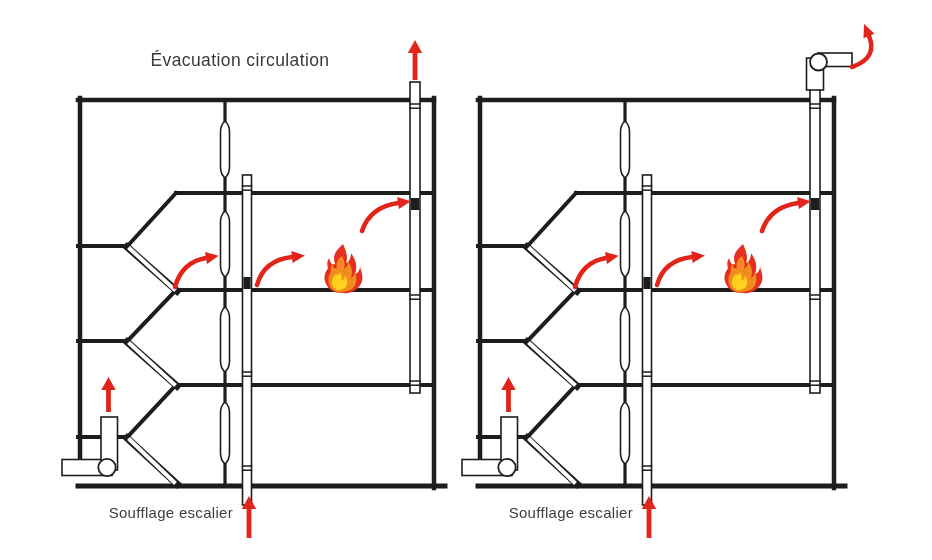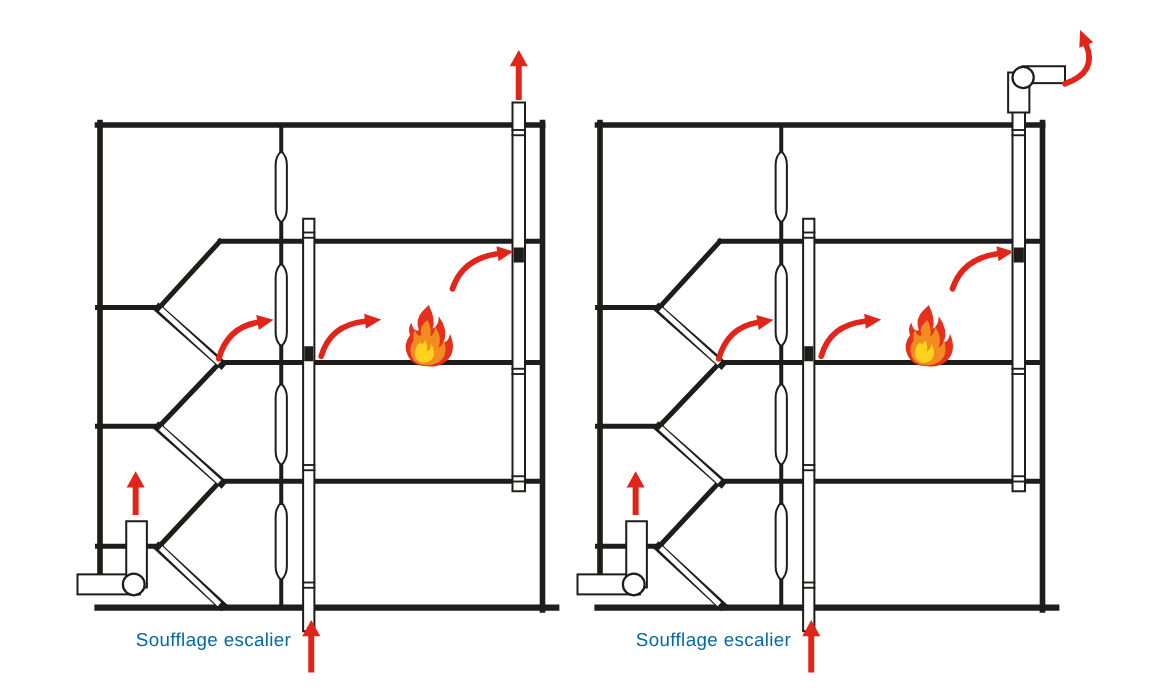--- a/index.html
+++ b/index.html
@@ -4,21 +4,21 @@
 <style>
   html,body{margin:0;padding:0;background:#ffffff;}
   #stage{position:relative;width:932px;height:560px;background:#ffffff;overflow:hidden;
          font-family:"Liberation Sans","DejaVu Sans",sans-serif;}
   #diagram-svg{position:absolute;left:0;top:0;}
   .panel-title{position:absolute;top:50px;height:22px;font-size:17.5px;font-weight:300;
                letter-spacing:.4px;color:#3a3a39;text-align:center;white-space:nowrap;}
   #title-evacuation{left:120px;width:240px;}
   #title-extraction{left:532px;width:240px;}
   .supply-label{position:absolute;top:504px;height:20px;font-size:15px;font-weight:300;
-                letter-spacing:.3px;color:#0369a1;text-align:right;white-space:nowrap;}
+                letter-spacing:.3px;color:#404040;text-align:right;white-space:nowrap;}
   #label-evacuation{left:96px;width:137px;}
   #label-extraction{left:496px;width:137px;}
 </style>
 </head>
 <body>
 
 <div id="stage">
   <svg id="diagram-svg" width="932" height="560" viewBox="0 0 932 560">
       <g>
         <line x1="80" y1="98" x2="80" y2="462" stroke="#1d1d1b" stroke-width="4.5" stroke-linecap="square"></line>
@@ -182,15 +182,16 @@
     Q 732,277 736,274 Q 738,277 740,272 Z" fill="#ffd21e"></path>
         </g>
         <path d="M 575,287 Q 582,262 606,258" fill="none" stroke="#e1251b" stroke-width="4.6" stroke-linecap="round"></path>
         <polygon points="618.8231210098179,255.86281316503036 606.9863939238321,263.9183635429929 605.0136060761679,252.08163645700714" fill="#e1251b"></polygon>
         <path d="M 657,285 Q 664,260 692,257" fill="none" stroke="#e1251b" stroke-width="4.6" stroke-linecap="round"></path>
         <polygon points="704.9260190009575,255.61506939275455 692.6391987418056,262.96585492351886 691.3608012581944,251.03414507648114" fill="#e1251b"></polygon>
         <path d="M 762,231 Q 770,207 798,203" fill="none" stroke="#e1251b" stroke-width="4.6" stroke-linecap="round"></path>
         <polygon points="810.8693434175951,201.16152236891497 798.8485281374238,208.939696961967 797.1514718625762,197.060303038033" fill="#e1251b"></polygon>
       </g>
     </svg>
+  <div class="panel-title" id="title-evacuation">Évacuation circulation</div>
   <div class="supply-label" id="label-evacuation">Soufflage escalier</div>
   <div class="supply-label" id="label-extraction">Soufflage escalier</div>
 </div>
 
 </body></html>

